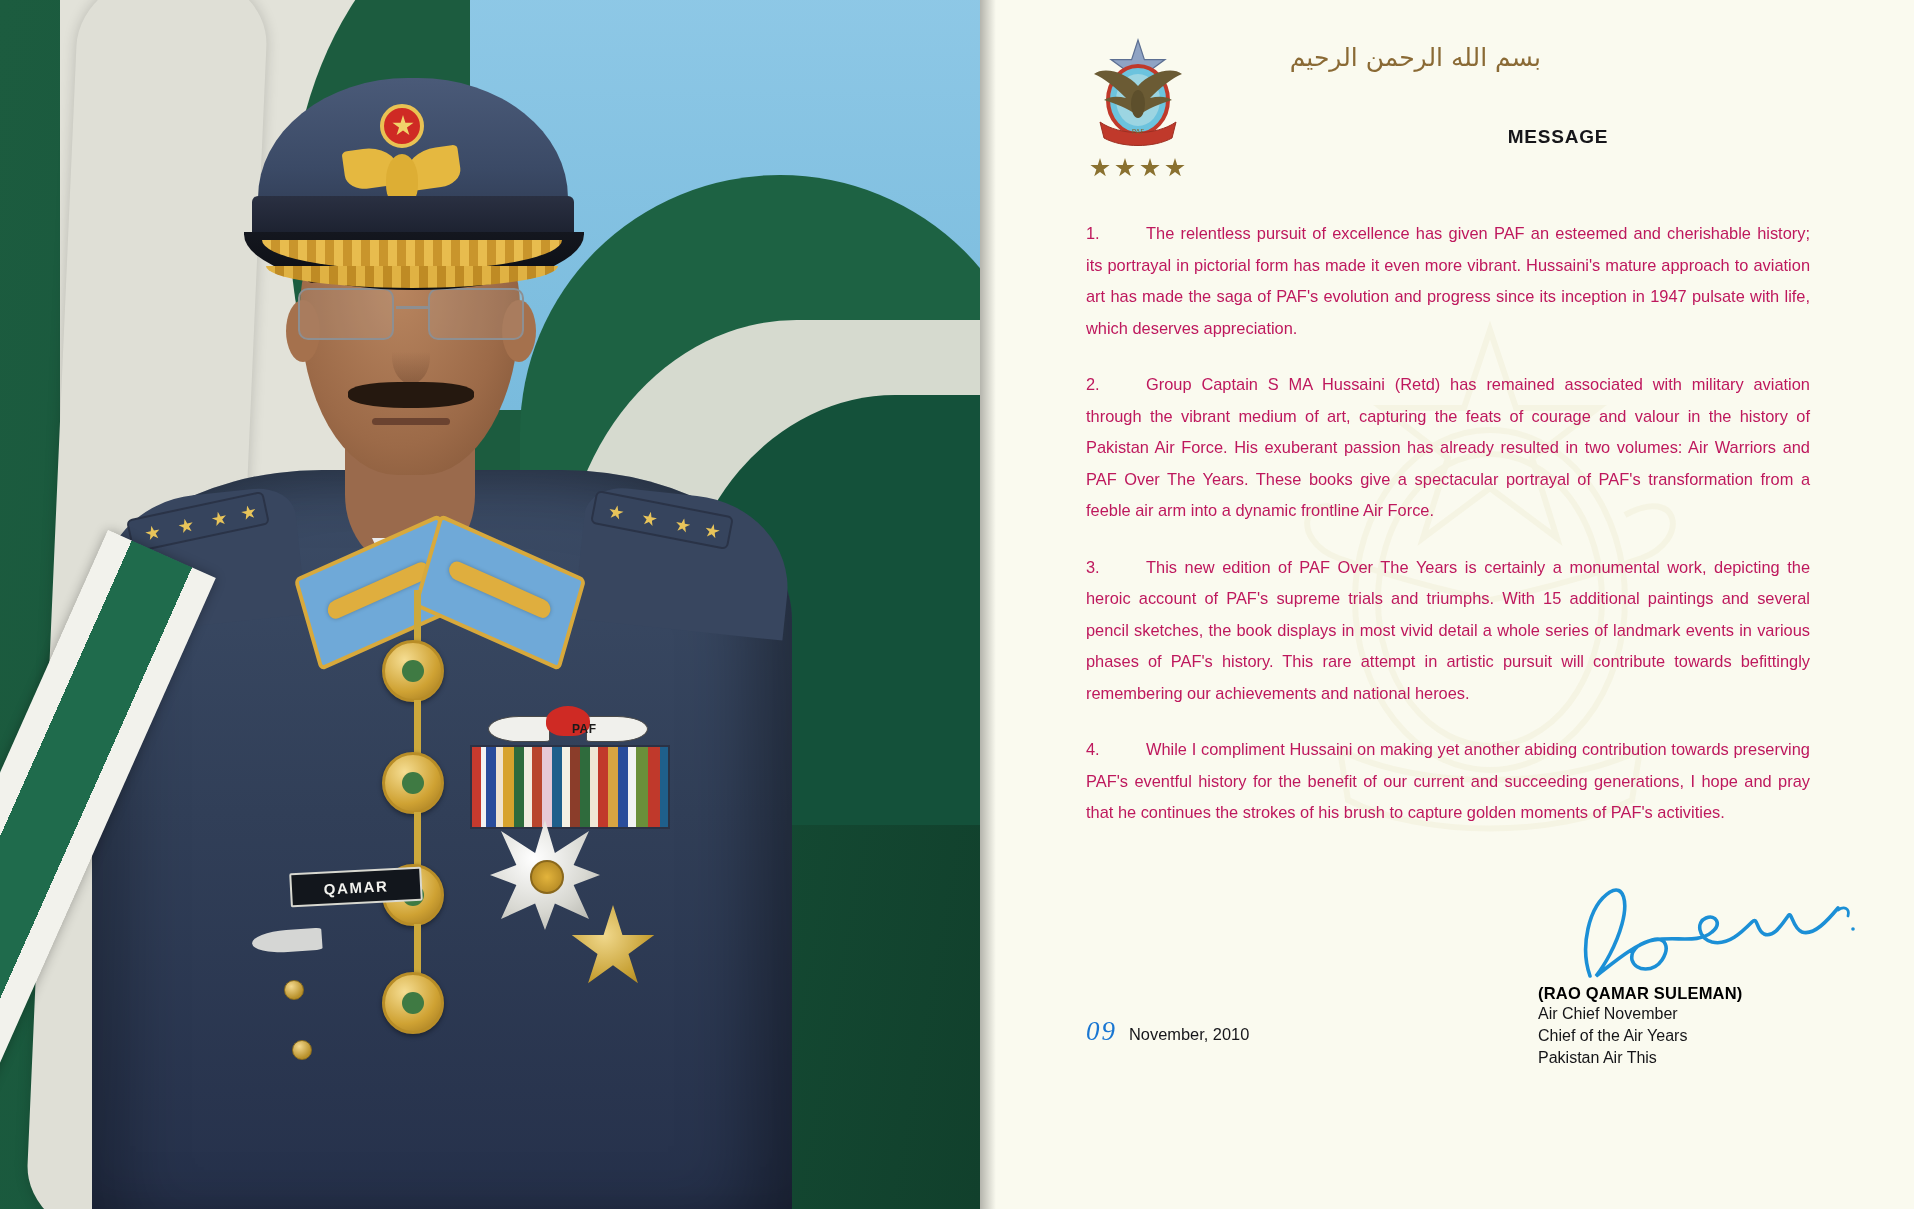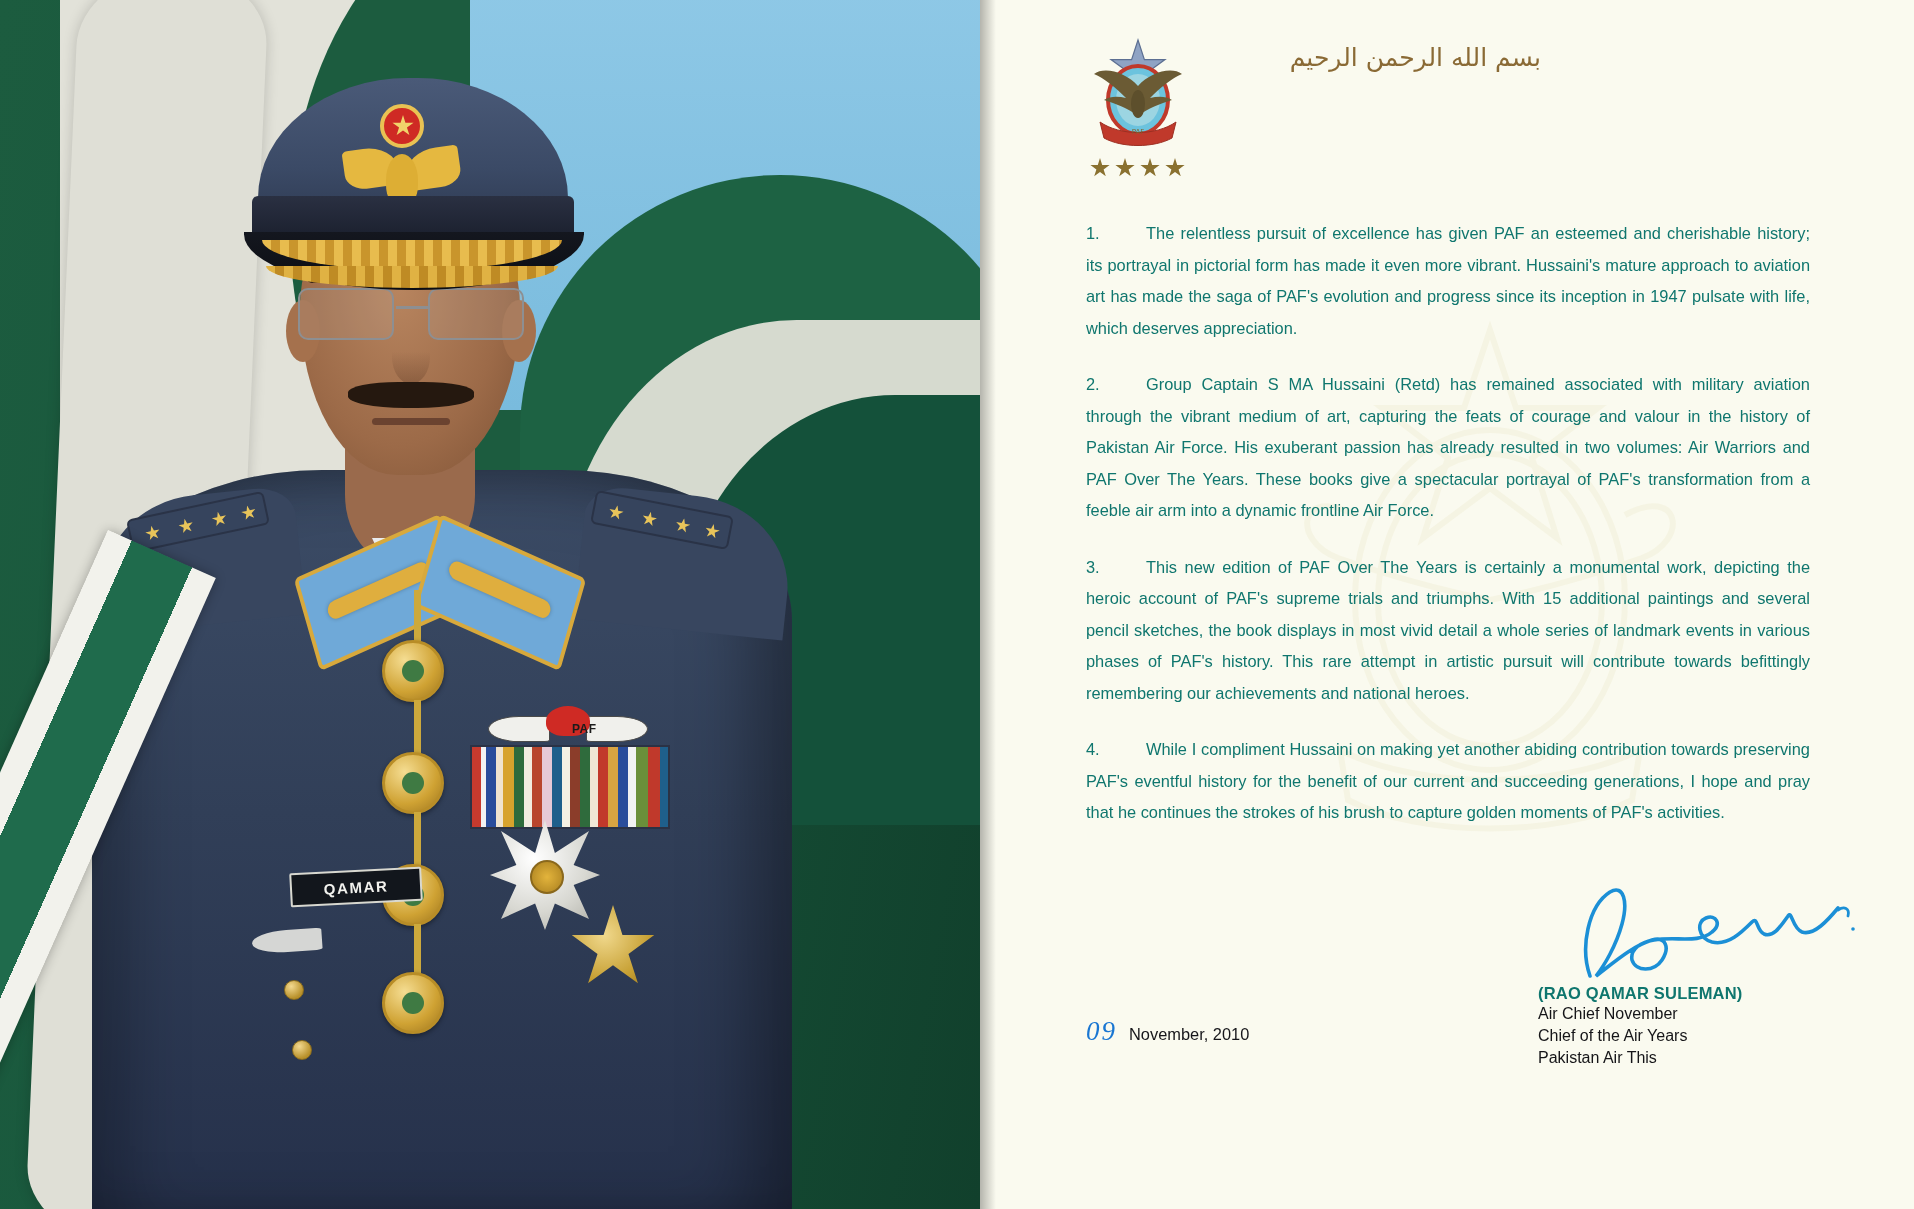--- a/index.html
+++ b/index.html
@@ -275,33 +275,33 @@
   .msg-title {
     position:absolute; left:162px; top:92px; width:620px; text-align:center;
     font-size:19px; font-weight:700; letter-spacing:.8px; color:#16161a;
   }
 
   .body-text { position:relative; margin-top:16px; width:724px; }
   .para {
     font-size:16.4px;
     line-height: 1.92;
     text-align: justify;
-    color: #0f766e;
+    color: #be185d;
     margin-bottom: 25px;
     text-justify: inter-word;
   }
   .para .num { display:inline-block; width:60px; }
 
   .sign-block {
     position:absolute; right:66px; top:884px; width:310px;
   }
   .signature {
     position:relative; height:96px; margin-left:28px;
   }
-  .sig-name { font-size:16.5px; font-weight:700; color:#0f766e; letter-spacing:.2px; }
+  .sig-name { font-size:16.5px; font-weight:700; color:#000000; letter-spacing:.2px; }
   .sig-line { font-size:16px; color:#151518; line-height:1.38; }
 
   .date-block {
     position:absolute; left:106px; top:1016px;
     display:flex; align-items:baseline; gap:12px;
   }
   .date-day {
     font-size:27px; color:#1976d2; font-family:"Liberation Serif", serif;
     font-style:italic; letter-spacing:2px;
   }
@@ -445,20 +445,21 @@
         </svg>
 
         <div class="stars4">
           <div class="star4"></div>
           <div class="star4"></div>
           <div class="star4"></div>
           <div class="star4"></div>
         </div>
 
         <div class="bismillah">بسم الله الرحمن الرحيم</div>
+        <div class="msg-title">MESSAGE</div>
       </div>
 
       <div class="body-text">
         <p class="para">
           <span class="num">1.</span><span>The relentless pursuit of excellence has given PAF an esteemed and cherishable history; its portrayal in pictorial form has made it even more vibrant. Hussaini's mature approach to aviation art has made the saga of PAF's evolution and progress since its inception in 1947 pulsate with life, which deserves appreciation.</span>
         </p>
         <p class="para">
           <span class="num">2.</span><span>Group Captain S MA Hussaini (Retd) has remained associated with military aviation through the vibrant medium of art, capturing the feats of courage and valour in the history of Pakistan Air Force. His exuberant passion has already resulted in two volumes: Air Warriors and PAF Over The Years. These books give a spectacular portrayal of PAF's transformation from a feeble air arm into a dynamic frontline Air Force.</span>
         </p>
         <p class="para">

